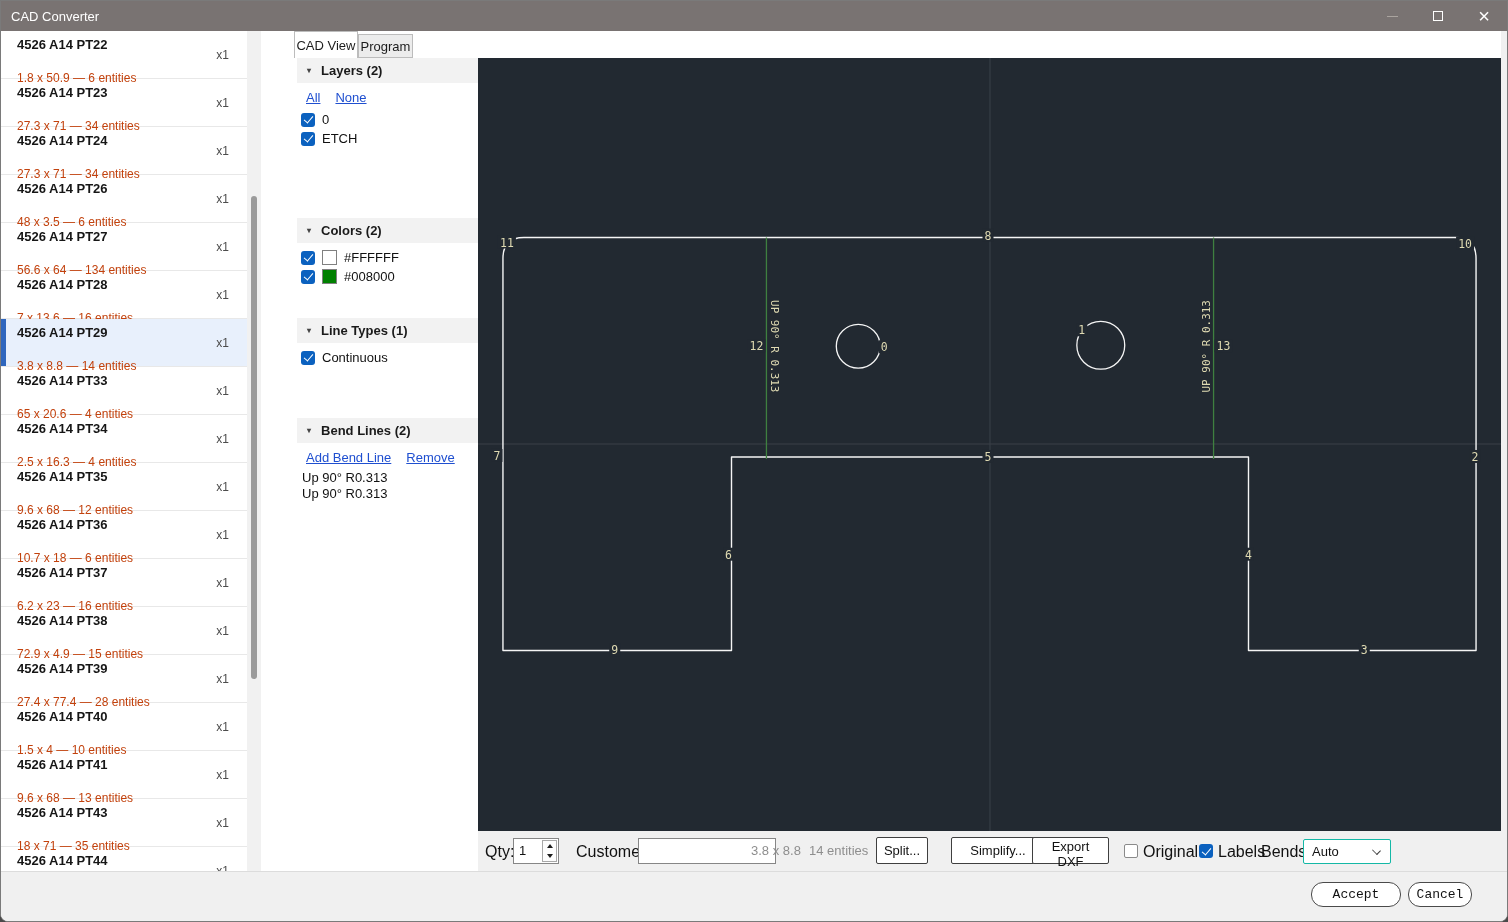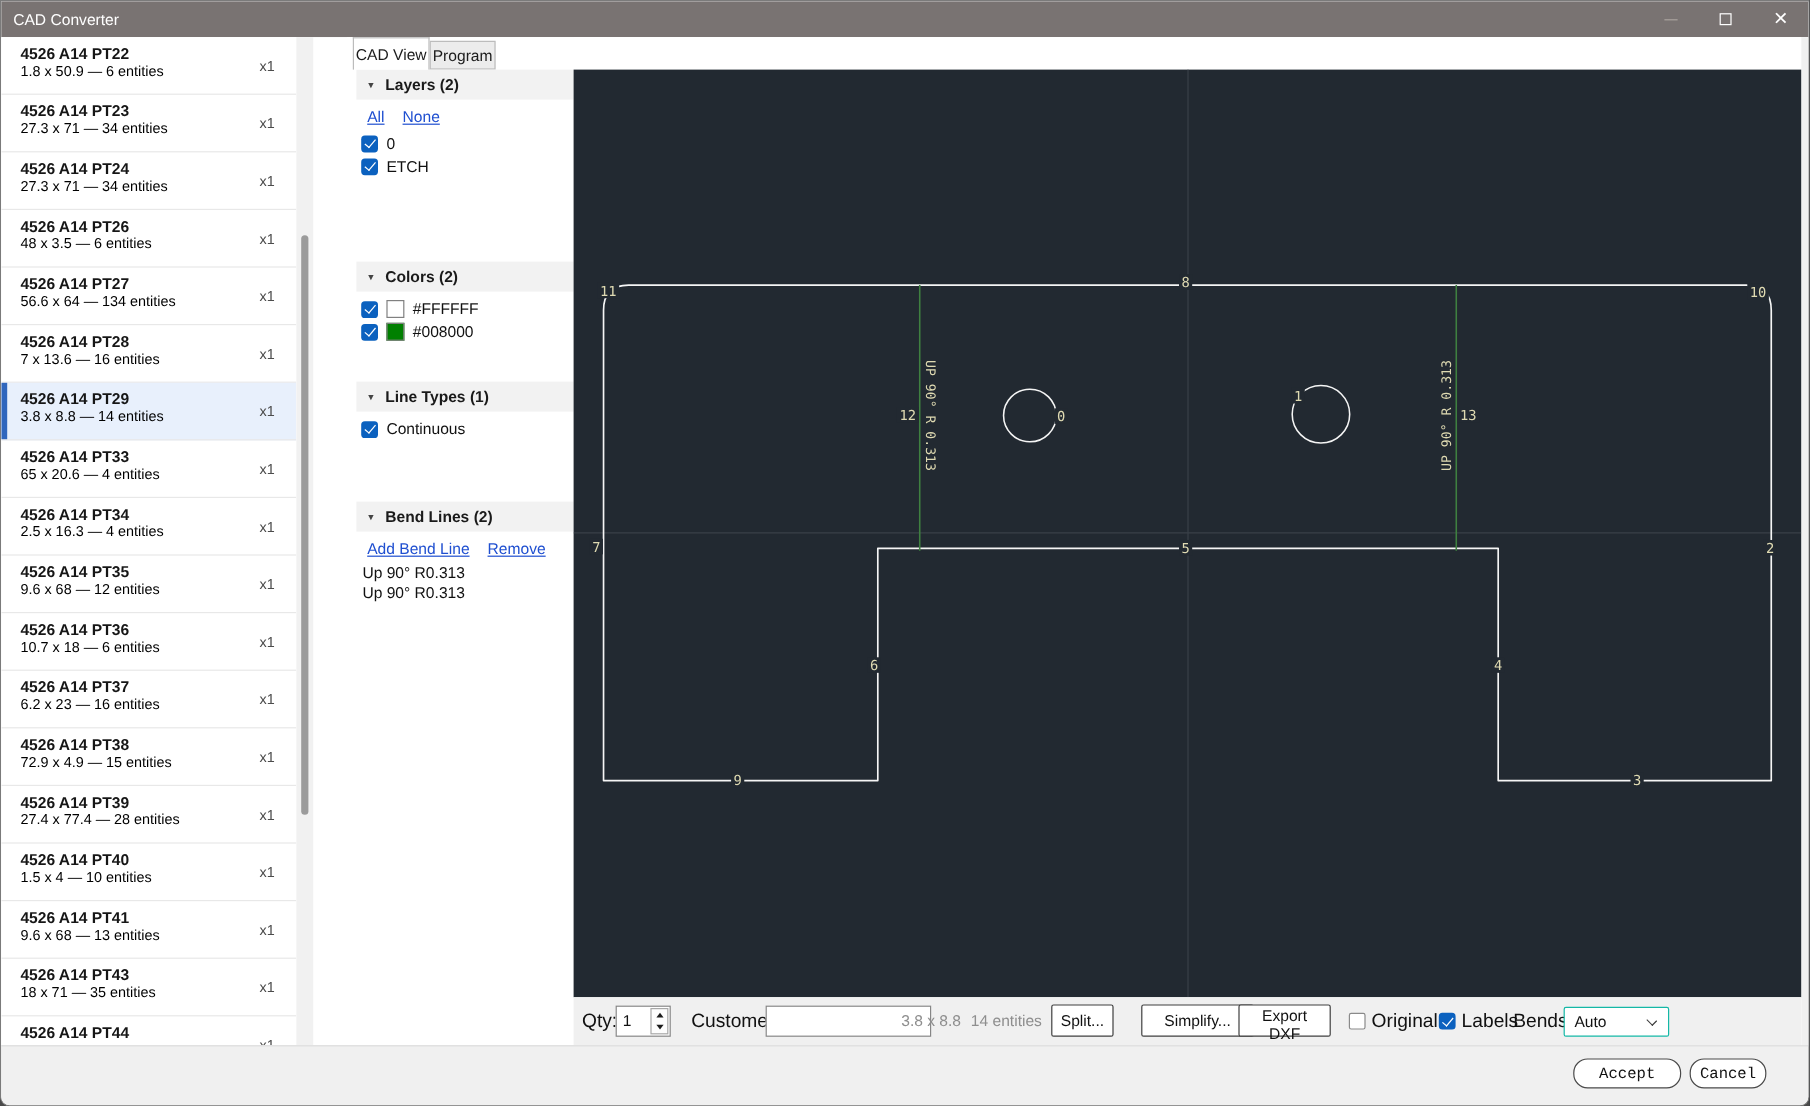--- a/index.html
+++ b/index.html
@@ -16,21 +16,21 @@
   .ctl.close{font-size:20px;font-weight:300;line-height:1;}
   
   .content{position:absolute;top:30px;left:0;right:0;bottom:50px;background:#fff;}
   .rmargin{position:absolute;right:0;top:0;bottom:0;width:6px;background:#f0f0f0;}
   
   .list{position:absolute;left:0;top:0;bottom:0;width:246px;background:#fff;overflow:hidden;}
   .item{position:relative;height:48px;padding:6px 0 0 16px;border-bottom:1px solid #e8e8e8;cursor:pointer;}
   .item.sel{background:#e8f0fc;}
   .item.sel::before{content:"";position:absolute;left:0;top:0;bottom:0;width:5px;background:#2f66bd;}
   .it-name{font-weight:bold;font-size:13px;color:#161616;}
-  .it-info{font-size:12px;color:#000000;margin-top:0;}
+  .it-info{font-size:12px;color:#c2410c;margin-top:19px;}
   .it-qty{position:absolute;right:18px;top:17px;font-size:12px;color:#4c4c4c;}
   
   .vscroll{position:absolute;left:246px;top:0;bottom:0;width:14px;background:#f1f1f1;}
   .vscroll .thumb{position:absolute;left:4px;top:165px;width:6px;height:483px;background:#9b9b9b;border-radius:3px;}
   
   .panel{position:absolute;left:260px;top:0;bottom:0;width:217px;background:#fff;margin-left:28px;}
   .tab{position:absolute;bottom:auto;display:flex;align-items:center;justify-content:center;
        font-size:13px;color:#1c1c1c;background:#ececec;border:1px solid #bcbcbc;cursor:pointer;}
   .tab.active{top:0;height:27px;left:5px;width:64px;background:#fff;border-bottom:none;z-index:2;}
   .tab.inactive{top:3px;height:24px;left:69px;width:55px;}

